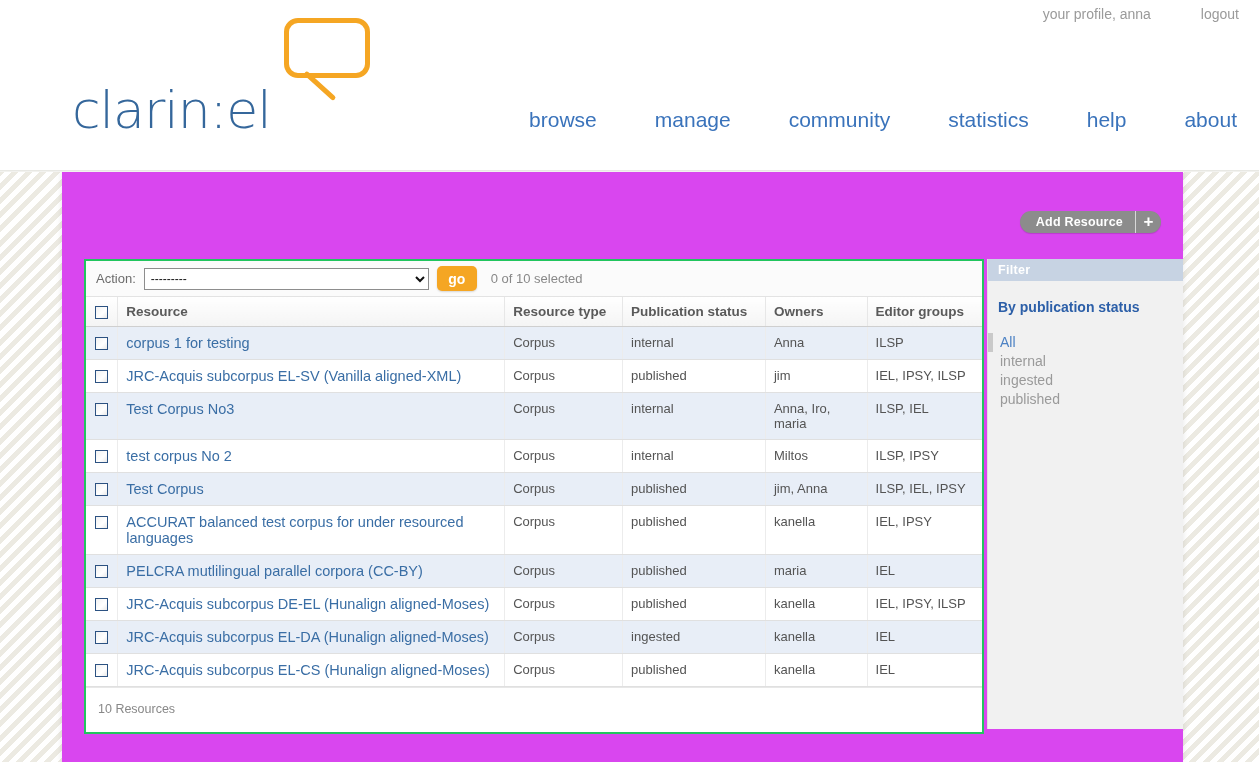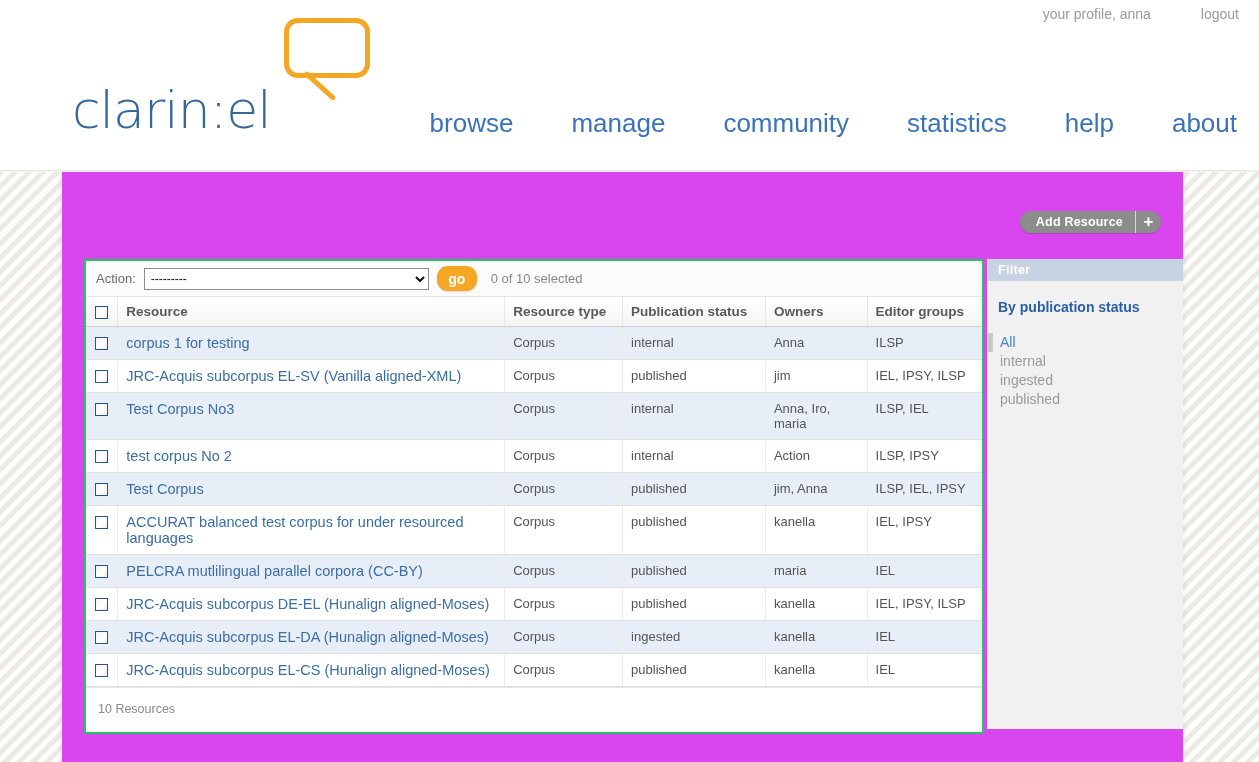--- a/index.html
+++ b/index.html
@@ -64,21 +64,21 @@
     transform: rotate(42deg); transform-origin: left center;
     border-radius: 3px;
   }
 
   #mainnav {
     position: absolute; left: 0; top: 108px; width: 1259px;
     display: flex; justify-content: flex-end; gap: 0;
     padding-right: 22px;
   }
   #mainnav .navitem {
-    font-size: 26px; color: #3a73bb; cursor: pointer;
+    font-size: 21px; color: #3a73bb; cursor: pointer;
     padding: 0 0 0 0; margin-left: 58px;
     font-weight: 400;
   }
   #mainnav .navitem:first-child { margin-left: 0; }
   #header-rule {
     position: absolute; left: 0; top: 170px;
     width: 1259px; height: 2px;
     background: linear-gradient(to bottom, #e3e3de, #f7f7f5);
   }
 
@@ -134,21 +134,21 @@
   #action-select {
     width: 285px; height: 22px;
     font-size: 12px; color: #111;
     font-family: "Liberation Sans", sans-serif;
     border: 1px solid #8d8d8d;
     background: #ffffff;
     padding: 0 2px;
   }
   #go-button {
     background: #f5a623; color: #ffffff;
-    border: none; border-radius: 11px;
+    border: none; border-radius: 5px;
     font-size: 14px; font-weight: bold;
     width: 40px; height: 25px; cursor: pointer;
     font-family: "Liberation Sans", sans-serif;
     box-shadow: 0 1px 2px rgba(0,0,0,0.15);
   }
   #selected-count { font-size: 13px; color: #888888; margin-left: 6px; }
 
   table#result-list {
     width: 100%;
     border-collapse: collapse;
@@ -331,21 +331,21 @@
             <td>Corpus</td>
             <td>internal</td>
             <td>Anna, Iro, maria</td>
             <td>ILSP, IEL</td>
           </tr>
           <tr>
             <td class="cbcol"><span class="cb"></span></td>
             <td class="resource"><a>test corpus No 2</a></td>
             <td>Corpus</td>
             <td>internal</td>
-            <td>Action</td>
+            <td>Miltos</td>
             <td>ILSP, IPSY</td>
           </tr>
           <tr class="alt">
             <td class="cbcol"><span class="cb"></span></td>
             <td class="resource"><a>Test Corpus</a></td>
             <td>Corpus</td>
             <td>published</td>
             <td>jim, Anna</td>
             <td>ILSP, IEL, IPSY</td>
           </tr>

